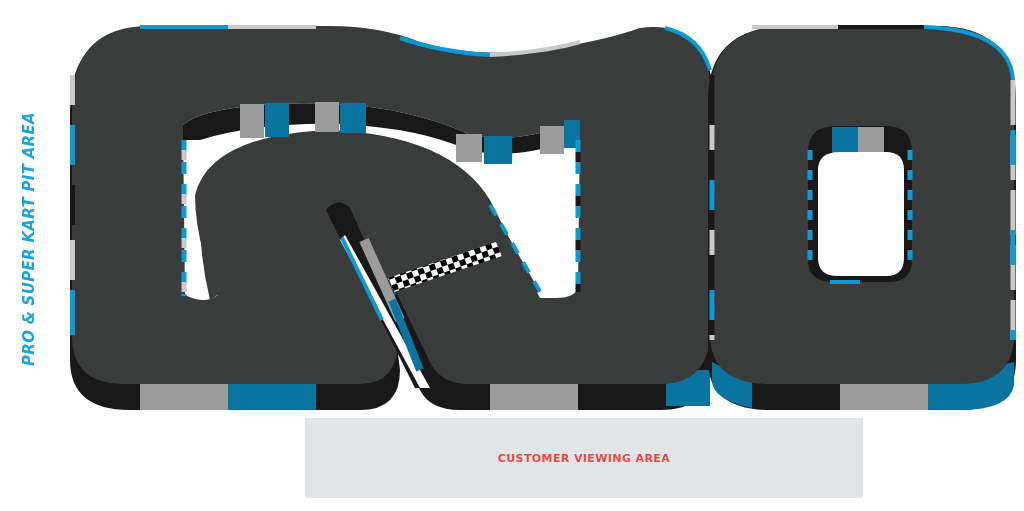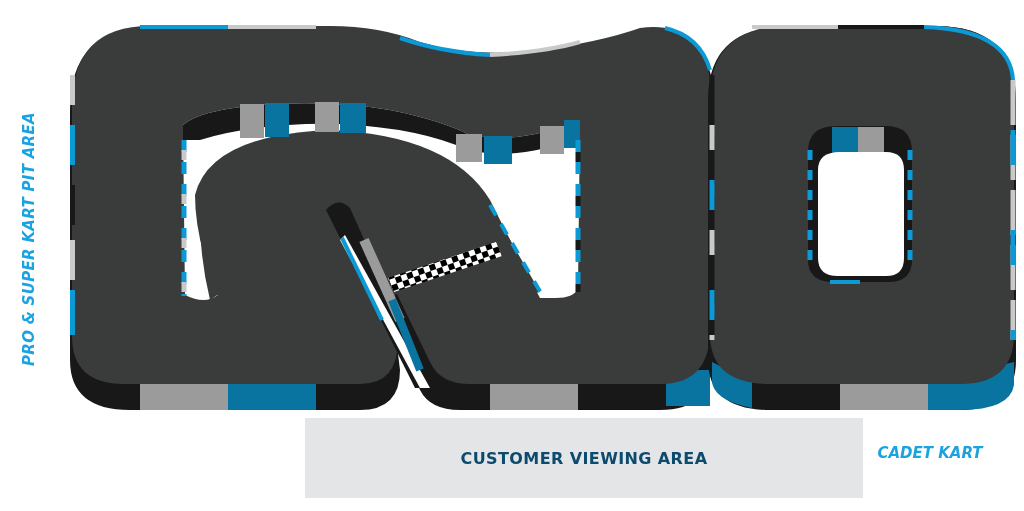--- a/index.html
+++ b/index.html
@@ -14,22 +14,22 @@
   .pit-label-right {
     position: absolute; left: 870px; top: 443px; width: 120px; text-align: center;
     font-family: "DejaVu Sans", sans-serif; font-weight: bold; font-style: italic;
     font-size: 15px; line-height: 20px;
   }
   .viewing-area {
     position: absolute; left: 305px; top: 418px; width: 558px; height: 80px;
     display: flex; align-items: center; justify-content: center;
   }
   .viewing-label {
-    font-family: "DejaVu Sans", sans-serif; font-weight: bold; font-size: 16px;
-    letter-spacing: 0.4px; color: #0c4a6e;
+    font-family: "DejaVu Sans", sans-serif; font-weight: bold; font-size: 11px;
+    letter-spacing: 0.4px; color: #ef4444;
   }
 </style>
 </head>
 <body>
 
 <svg id="stage" viewBox="0 0 1024 511" xmlns="http://www.w3.org/2000/svg">
   <defs>
     <pattern id="checker" width="12" height="12" patternUnits="userSpaceOnUse" patternTransform="rotate(-20)">
       <rect width="12" height="12" fill="#ffffff"></rect>
       <rect width="6" height="6" fill="#000"></rect>
@@ -125,14 +125,13 @@
   <rect x="305" y="418" width="558" height="80" fill="#e4e5e6"></rect>
 </svg>
 
 <div class="pit-label-left" style="color:#1aa3e0">PRO &amp; SUPER KART PIT AREA</div>
 
 <div class="viewing-area">
   <span class="viewing-label">CUSTOMER VIEWING AREA</span>
 </div>
 
 <div class="pit-label-right" style="color:#1aa3e0">
-  <div>CADET KART</div>
 </div>
 
 </body></html>

